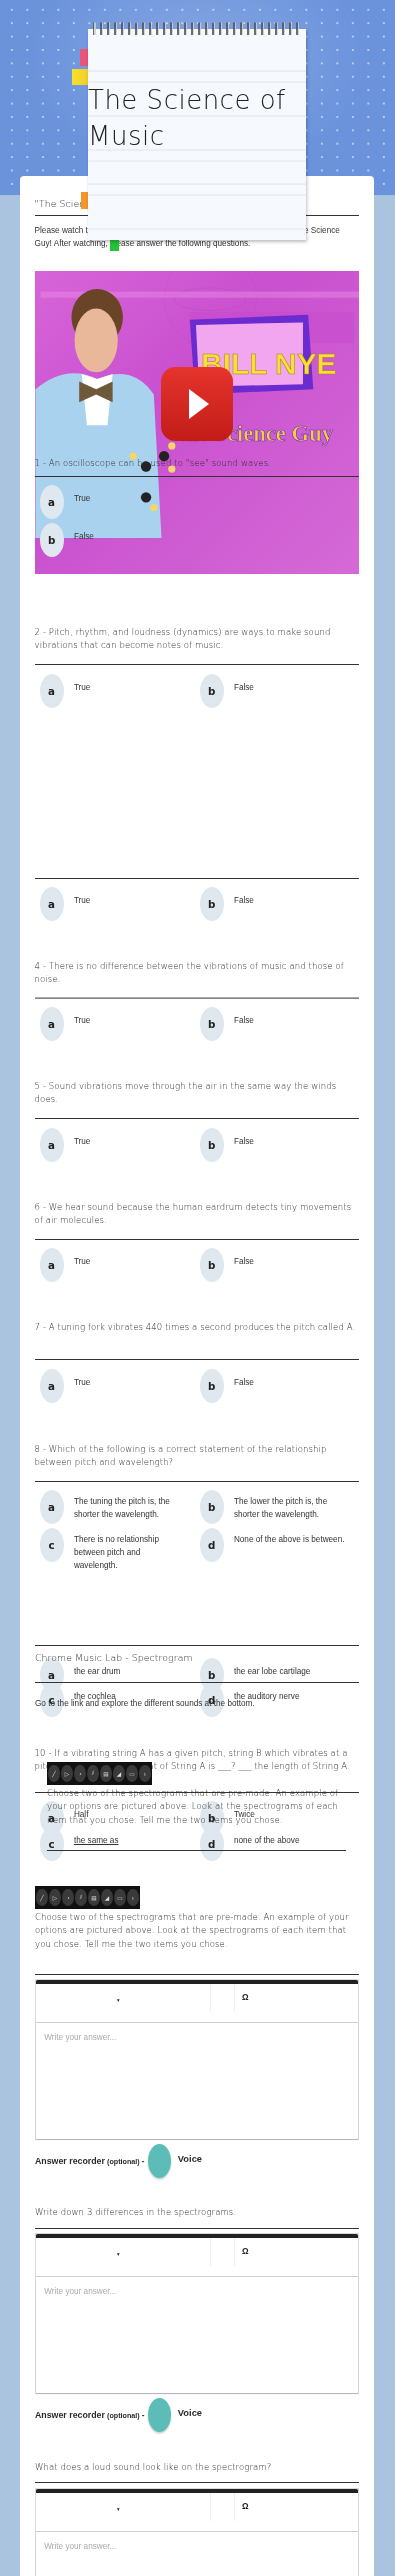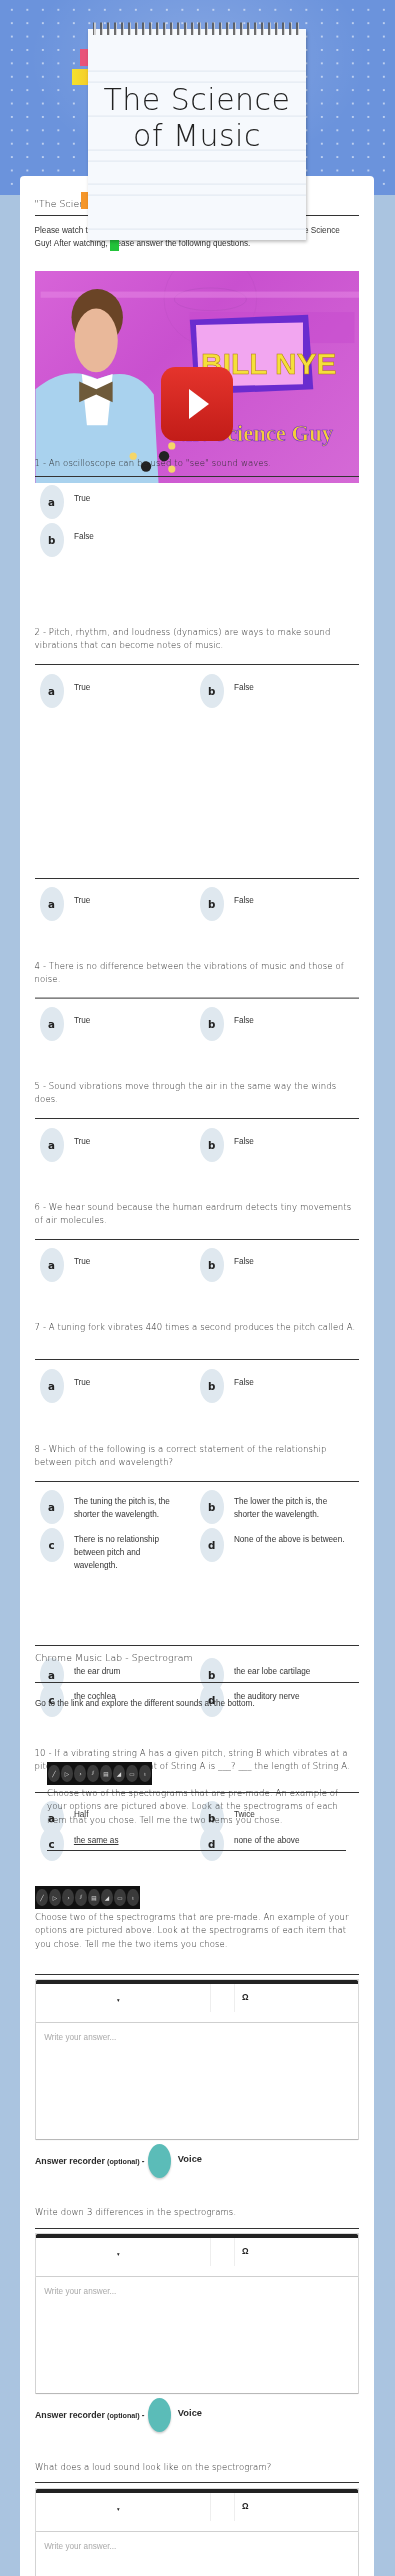--- a/index.html
+++ b/index.html
@@ -35,38 +35,38 @@
   .spiral {
     position: absolute; left: 93px; top: 18.5px; width: 208px; height: 20.6px; z-index: 3;
     background-image: repeating-linear-gradient(to right, #555 0, #555 1.5px, #cfcfcf 1.5px, #cfcfcf 2.6px, transparent 2.6px, transparent 7px);
     -webkit-mask: linear-gradient(#000, #000);
     opacity: 0.85;
     clip-path: inset(4.1px 0 4.1px 0);
   }
   .nb-title {
     position: absolute; left: 88px; top: 82px; width: 218px; z-index: 4;
     font-family: "DejaVu Sans", sans-serif; font-weight: 300;
-    font-size: 30px; line-height: 36px; text-align: center; color: #222;
+    font-size: 26px; line-height: 36px; text-align: left; color: #222;
     letter-spacing: 0.5px;
   }
   .card {
     position: absolute; left: 19.6px; top: 176px; width: 354px; height: 2823px;
     background: #ffffff; border-radius: 4.1px 4.1px 0 0;
   }
   .content { position: absolute; left: 15px; width: 324px; }
   .hand {
     font-family: "DejaVu Sans", sans-serif; font-weight: 300;
     color: #2b2b2b; letter-spacing: 0.1px;
   }
   .sec-title { font-size: 9.3px; line-height: 13.4px; }
   .q-title { font-size: 8.5px; line-height: 13.4px; }
   .rule { height: 0.5px; background: #333; }
   .body-text { font-size: 8.2px; line-height: 13.4px; color: #333; }
   .video {
-    position: absolute; height: 212px; overflow: hidden;
+    position: absolute; height: 303px; overflow: hidden;
     background: linear-gradient(135deg, #d764d8 0%, #c950cf 40%, #d56ad6 100%);
   }
   .opt { position: absolute; display: flex; align-items: flex-start; }
   .bubble {
     width: 24px; height: 34px; border-radius: 50%;
     background: #dfe8ef; flex: 0 0 24px;
     display: flex; align-items: center; justify-content: center;
     font-family: "DejaVu Sans", sans-serif; font-weight: bold; font-size: 10.3px; color: #222;
   }
   .opt-label { margin-left: 10.3px; font-size: 8.2px; line-height: 18.5px; color: #333; padding-top: 7.2px; }

